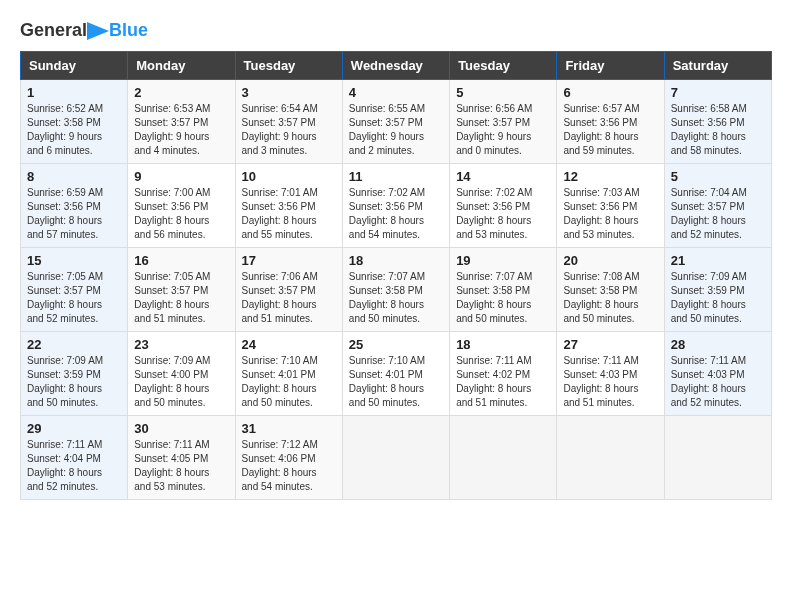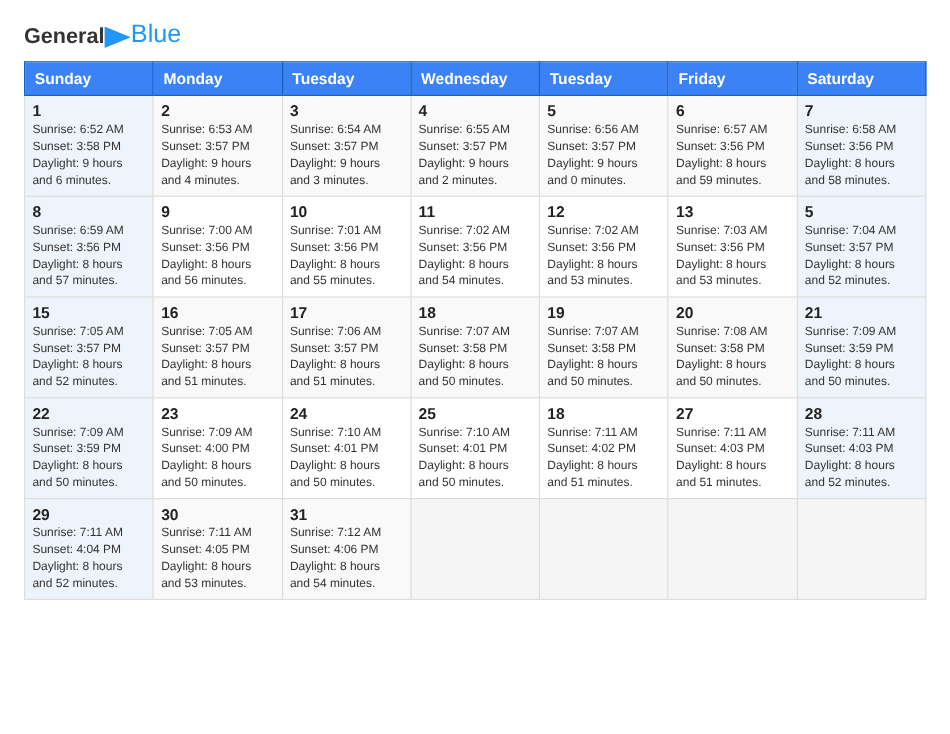--- a/index.html
+++ b/index.html
@@ -31,21 +31,21 @@
     }
     .subtitle {
       font-size: 18px;
       color: #333;
     }
     .calendar {
       width: 100%;
       border-collapse: collapse;
     }
     .calendar thead tr th {
-      background-color: #3b82f6;
+      background-color: #404040;
       color: #fff;
       font-size: 13px;
       font-weight: bold;
       padding: 6px 8px;
       text-align: left;
       border: 1px solid #1565C0;
     }
     .calendar tbody tr td {
       vertical-align: top;
       padding: 5px 6px;
@@ -83,21 +83,21 @@
 
 <div class="header-section">
   <div class="logo">
   <div style="display:flex;flex-direction:row;align-items:flex-end;">
     <div style="display:flex;align-items:center;">
       <span style="font-size:18px;font-weight:bold;color:#333;">General</span>
       <svg width="22" height="18" viewBox="0 0 22 18">
         <polygon points="0,0 22,9 0,18" fill="#2196F3"></polygon>
       </svg>
     </div>
-    <span style="font-size:21px;font-weight:normal;color:#2196F3;margin-top:-4px;">Blue</span>
+    <span style="font-size:18px;font-weight:bold;color:#2196F3;margin-top:-4px;">Blue</span>
   </div>
 </div>
   <div class="title-block">
     <div class="main-title"></div>
     <div class="subtitle"></div>
   </div>
 </div>
 
 <table class="calendar">
   <thead>
@@ -119,22 +119,22 @@
         <td><span class="day-number">4</span><span class="day-info">Sunrise: 6:55 AM<br>Sunset: 3:57 PM<br>Daylight: 9 hours and 2 minutes.</span></td>
         <td><span class="day-number">5</span><span class="day-info">Sunrise: 6:56 AM<br>Sunset: 3:57 PM<br>Daylight: 9 hours and 0 minutes.</span></td>
         <td><span class="day-number">6</span><span class="day-info">Sunrise: 6:57 AM<br>Sunset: 3:56 PM<br>Daylight: 8 hours and 59 minutes.</span></td>
         <td><span class="day-number">7</span><span class="day-info">Sunrise: 6:58 AM<br>Sunset: 3:56 PM<br>Daylight: 8 hours and 58 minutes.</span></td>
       </tr>
       <tr>
         <td><span class="day-number">8</span><span class="day-info">Sunrise: 6:59 AM<br>Sunset: 3:56 PM<br>Daylight: 8 hours and 57 minutes.</span></td>
         <td><span class="day-number">9</span><span class="day-info">Sunrise: 7:00 AM<br>Sunset: 3:56 PM<br>Daylight: 8 hours and 56 minutes.</span></td>
         <td><span class="day-number">10</span><span class="day-info">Sunrise: 7:01 AM<br>Sunset: 3:56 PM<br>Daylight: 8 hours and 55 minutes.</span></td>
         <td><span class="day-number">11</span><span class="day-info">Sunrise: 7:02 AM<br>Sunset: 3:56 PM<br>Daylight: 8 hours and 54 minutes.</span></td>
-        <td><span class="day-number">12</span><span class="day-info">Sunrise: 7:02 AM<br>Sunset: 3:56 PM<br>Daylight: 8 hours and 53 minutes.</span></td>
-        <td><span class="day-number">13</span><span class="day-info">Sunrise: 7:03 AM<br>Sunset: 3:56 PM<br>Daylight: 8 hours and 53 minutes.</span></td>
+        <td><span class="day-number">14</span><span class="day-info">Sunrise: 7:02 AM<br>Sunset: 3:56 PM<br>Daylight: 8 hours and 53 minutes.</span></td>
+        <td><span class="day-number">12</span><span class="day-info">Sunrise: 7:03 AM<br>Sunset: 3:56 PM<br>Daylight: 8 hours and 53 minutes.</span></td>
         <td><span class="day-number">5</span><span class="day-info">Sunrise: 7:04 AM<br>Sunset: 3:57 PM<br>Daylight: 8 hours and 52 minutes.</span></td>
       </tr>
       <tr>
         <td><span class="day-number">15</span><span class="day-info">Sunrise: 7:05 AM<br>Sunset: 3:57 PM<br>Daylight: 8 hours and 52 minutes.</span></td>
         <td><span class="day-number">16</span><span class="day-info">Sunrise: 7:05 AM<br>Sunset: 3:57 PM<br>Daylight: 8 hours and 51 minutes.</span></td>
         <td><span class="day-number">17</span><span class="day-info">Sunrise: 7:06 AM<br>Sunset: 3:57 PM<br>Daylight: 8 hours and 51 minutes.</span></td>
         <td><span class="day-number">18</span><span class="day-info">Sunrise: 7:07 AM<br>Sunset: 3:58 PM<br>Daylight: 8 hours and 50 minutes.</span></td>
         <td><span class="day-number">19</span><span class="day-info">Sunrise: 7:07 AM<br>Sunset: 3:58 PM<br>Daylight: 8 hours and 50 minutes.</span></td>
         <td><span class="day-number">20</span><span class="day-info">Sunrise: 7:08 AM<br>Sunset: 3:58 PM<br>Daylight: 8 hours and 50 minutes.</span></td>
         <td><span class="day-number">21</span><span class="day-info">Sunrise: 7:09 AM<br>Sunset: 3:59 PM<br>Daylight: 8 hours and 50 minutes.</span></td>

